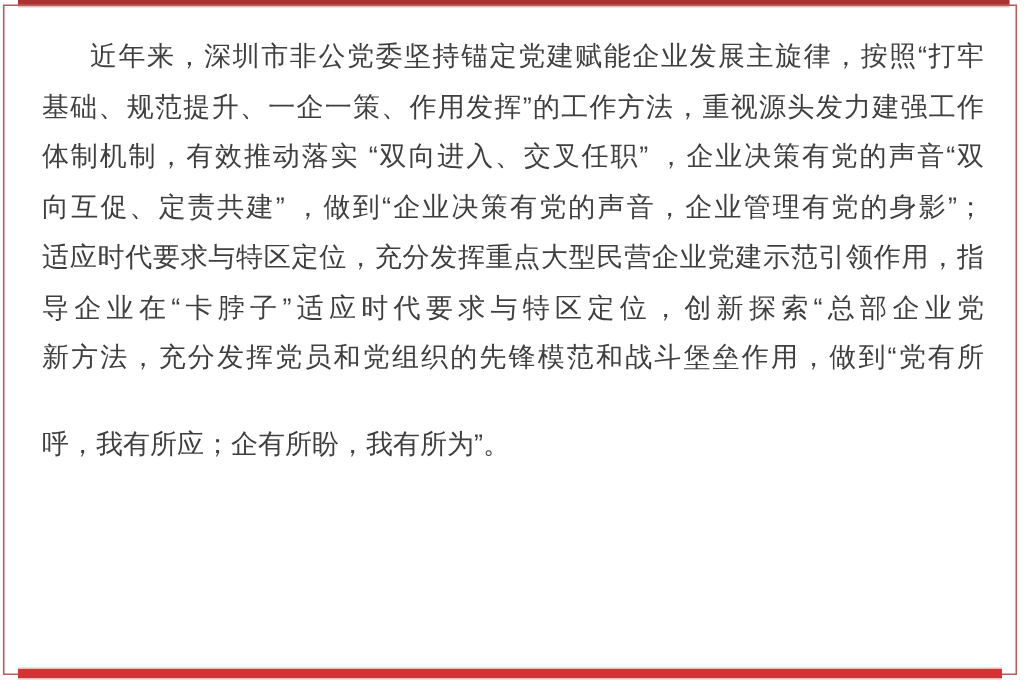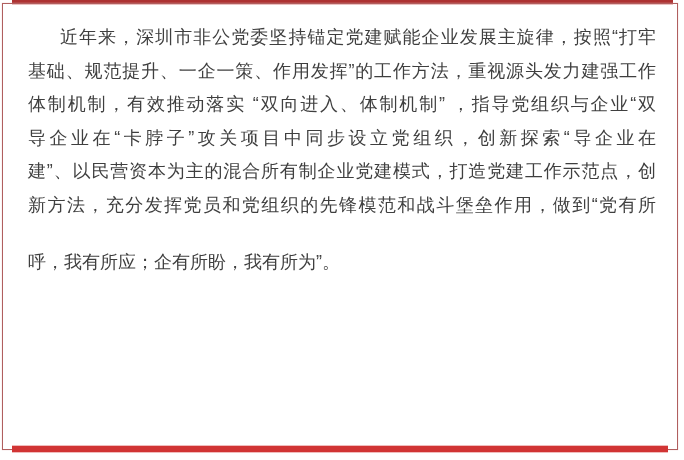--- a/index.html
+++ b/index.html
@@ -63,21 +63,22 @@
 </head>
 <body>
 
 <div class="page">
   <div class="rule rule-top"></div>
   <div class="frame"></div>
 
   <div class="content">
     <div class="line first">近年来，深圳市非公党委坚持锚定党建赋能企业发展主旋律，按照“打牢</div>
     <div class="line">基础、规范提升、一企一策、作用发挥”的工作方法，重视源头发力建强工作</div>
-    <div class="line">体制机制，有效推动落实 “双向进入、体制机制” ，指导党组织与企业“双</div>
-    <div class="line">导企业在“卡脖子”攻关项目中同步设立党组织，创新探索“导企业在</div>
-    <div class="line">建”、以民营资本为主的混合所有制企业党建模式，打造党建工作示范点，创</div>
+    <div class="line">体制机制，有效推动落实 “双向进入、交叉任职” ，企业决策有党的声音“双</div>
+    <div class="line">向互促、定责共建” ，做到“企业决策有党的声音，企业管理有党的身影”；</div>
+    <div class="line">适应时代要求与特区定位，充分发挥重点大型民营企业党建示范引领作用，指</div>
+    <div class="line">导企业在“卡脖子”适应时代要求与特区定位，创新探索“总部企业党</div>
     <div class="line">新方法，充分发挥党员和党组织的先锋模范和战斗堡垒作用，做到“党有所</div>
     <div class="line last">呼，我有所应；企有所盼，我有所为”。</div>
   </div>
 
   <div class="rule rule-bottom"></div>
 </div>
 
 </body></html>

